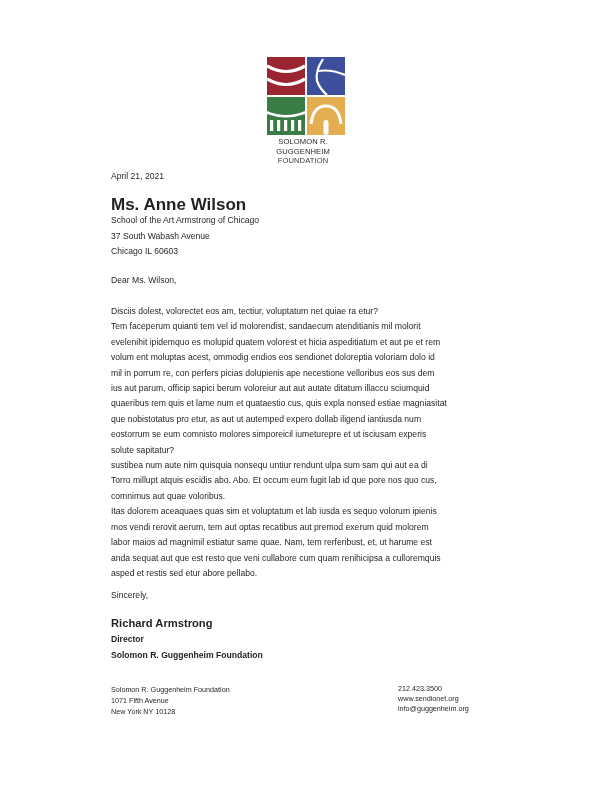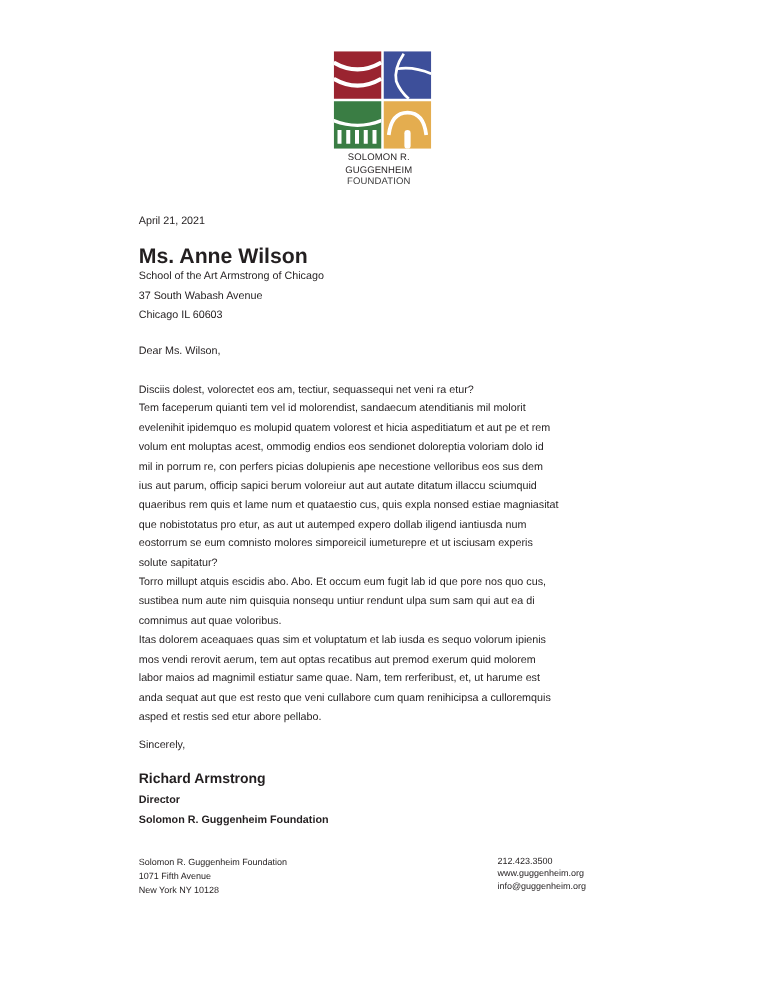--- a/index.html
+++ b/index.html
@@ -11,21 +11,21 @@
       width: 612px;
       height: 792px;
       position: relative;
       font-family: "Liberation Sans", "DejaVu Sans", sans-serif;
       color: #231f20;
       overflow: hidden;
     }
     .logo {
       position: absolute;
       left: 267px;
-      top: 41px;
+      top: 57px;
       width: 72px;
     }
     .logo svg {
       display: block;
       width: 78px;
       height: 78px;
     }
     .logo-text {
       text-align: center;
       font-size: 7.6px;
@@ -166,32 +166,32 @@
   <div class="recipient">
     <div class="name">Ms. Anne Wilson</div>
     <div class="line">School of the Art Armstrong of Chicago</div>
     <div class="line">37 South Wabash Avenue</div>
     <div class="line">Chicago IL 60603</div>
   </div>
 
   <div class="salutation">Dear Ms. Wilson,</div>
 
   <div class="body-text">
-    <p>Disciis dolest, volorectet eos am, tectiur, sequassequi net veni ra etur?</p>
+    <p>Disciis dolest, volorectet eos am, tectiur, voluptatum net quiae ra etur?</p>
     <p>Tem faceperum quianti tem vel id molorendist, sandaecum atenditianis mil molorit</p>
     <p>evelenihit ipidemquo es molupid quatem volorest et hicia aspeditiatum et aut pe et rem</p>
     <p>volum ent moluptas acest, ommodig endios eos sendionet doloreptia voloriam dolo id</p>
     <p>mil in porrum re, con perfers picias dolupienis ape necestione velloribus eos sus dem</p>
     <p>ius aut parum, officip sapici berum voloreiur aut aut autate ditatum illaccu sciumquid</p>
     <p>quaeribus rem quis et lame num et quataestio cus, quis expla nonsed estiae magniasitat</p>
     <p>que nobistotatus pro etur, as aut ut autemped expero dollab iligend iantiusda num</p>
     <p>eostorrum se eum comnisto molores simporeicil iumeturepre et ut isciusam experis</p>
     <p>solute sapitatur?</p>
+    <p>sustibea num aute nim quisquia nonsequ untiur rendunt ulpa sum sam qui aut ea di</p>
     <p>Torro millupt atquis escidis abo. Abo. Et occum eum fugit lab id que pore nos quo cus,</p>
-    <p>sustibea num aute nim quisquia nonsequ untiur rendunt ulpa sum sam qui aut ea di</p>
     <p>comnimus aut quae voloribus.</p>
     <p>Itas dolorem aceaquaes quas sim et voluptatum et lab iusda es sequo volorum ipienis</p>
     <p>mos vendi rerovit aerum, tem aut optas recatibus aut premod exerum quid molorem</p>
     <p>labor maios ad magnimil estiatur same quae. Nam, tem rerferibust, et, ut harume est</p>
     <p>anda sequat aut que est resto que veni cullabore cum quam renihicipsa a culloremquis</p>
     <p>asped et restis sed etur abore pellabo.</p>
   </div>
 
   <div class="closing">Sincerely,</div>
 
@@ -202,15 +202,15 @@
   </div>
 </div>
 
 <div class="footer-left">
   <div>Solomon R. Guggenheim Foundation</div>
   <div>1071 Fifth Avenue</div>
   <div>New York NY 10128</div>
 </div>
 <div class="footer-right">
   <div>212.423.3500</div>
-  <div>www.guggenheim.org</div>
+  <div>www.sendionet.org</div>
   <div>info@guggenheim.org</div>
 </div>
 
 </body></html>

